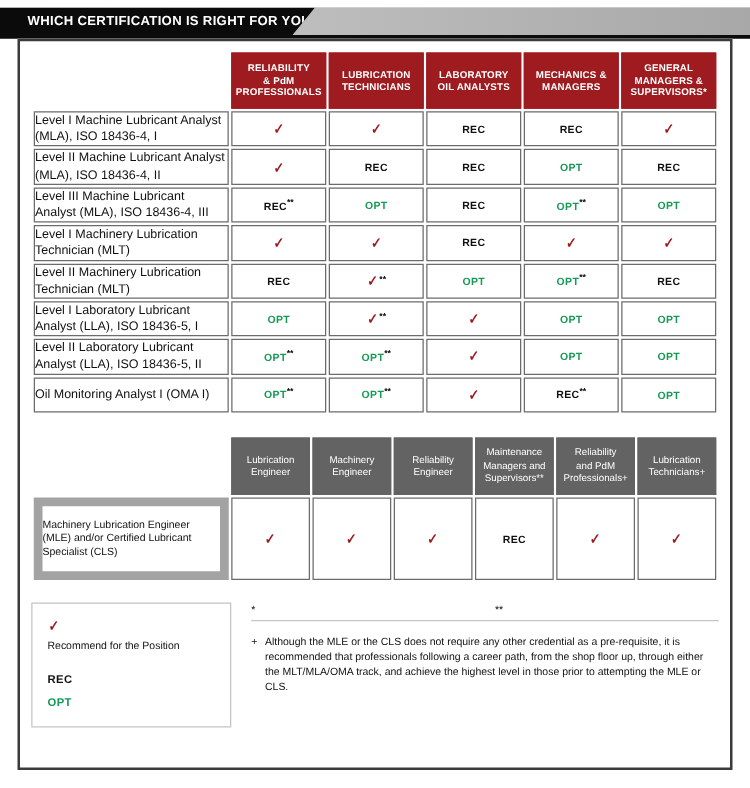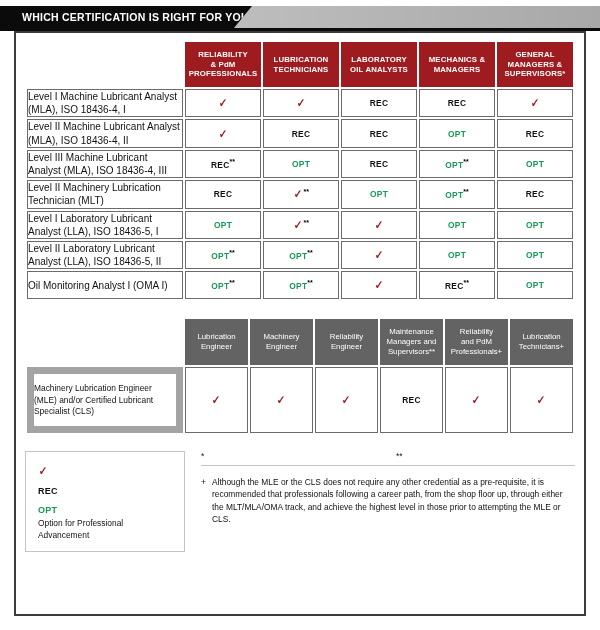--- a/index.html
+++ b/index.html
@@ -328,20 +328,28 @@
           </tr>
           <tr>
             <td class="rowlabel">Level III Machine Lubricant Analyst (MLA), ISO 18436-4, III</td>
             <td class="cell"><span class="chk-wrap"><span class="v-rec">REC</span><span class="sup">**</span></span></td>
             <td class="cell"><span class="chk-wrap"><span class="v-opt">OPT</span></span></td>
             <td class="cell"><span class="chk-wrap"><span class="v-rec">REC</span></span></td>
             <td class="cell"><span class="chk-wrap"><span class="v-opt">OPT</span><span class="sup">**</span></span></td>
             <td class="cell"><span class="chk-wrap"><span class="v-opt">OPT</span></span></td>
           </tr>
           <tr>
+            <td class="rowlabel">Level I Machinery Lubrication Technician (MLT)</td>
+            <td class="cell"><span class="chk-wrap"><span class="chk">✓</span></span></td>
+            <td class="cell"><span class="chk-wrap"><span class="chk">✓</span></span></td>
+            <td class="cell"><span class="chk-wrap"><span class="v-rec">REC</span></span></td>
+            <td class="cell"><span class="chk-wrap"><span class="chk">✓</span></span></td>
+            <td class="cell"><span class="chk-wrap"><span class="chk">✓</span></span></td>
+          </tr>
+          <tr>
             <td class="rowlabel">Level II Machinery Lubrication Technician (MLT)</td>
             <td class="cell"><span class="chk-wrap"><span class="v-rec">REC</span></span></td>
             <td class="cell"><span class="chk-wrap"><span class="chk">✓</span><span class="sup">**</span></span></td>
             <td class="cell"><span class="chk-wrap"><span class="v-opt">OPT</span></span></td>
             <td class="cell"><span class="chk-wrap"><span class="v-opt">OPT</span><span class="sup">**</span></span></td>
             <td class="cell"><span class="chk-wrap"><span class="v-rec">REC</span></span></td>
           </tr>
           <tr>
             <td class="rowlabel">Level I Laboratory Lubricant Analyst (LLA), ISO 18436-5, I</td>
             <td class="cell"><span class="chk-wrap"><span class="v-opt">OPT</span></span></td>
@@ -424,29 +432,29 @@
           </tr>
         </tbody>
     </table>
 
     <div class="bottom">
 
       <div class="legend">
         <div class="lg-key">
           <span class="lg-check">✓</span>
         </div>
+        <div class="lg-desc">Recommend for the Position</div>
 
         <div class="lg-key">
           <span class="lg-rec">REC</span>
         </div>
 
         <div class="lg-key">
           <span class="lg-opt">OPT</span>
         </div>
-        <div class="lg-desc last">Option for Professional Advancement</div>
       </div>
 
       <div class="notes">
         <div class="notes-top">
           <div class="note">
             <span class="marker">*</span>
           </div>
           <div class="note">
             <span class="marker">**</span>
           </div>

